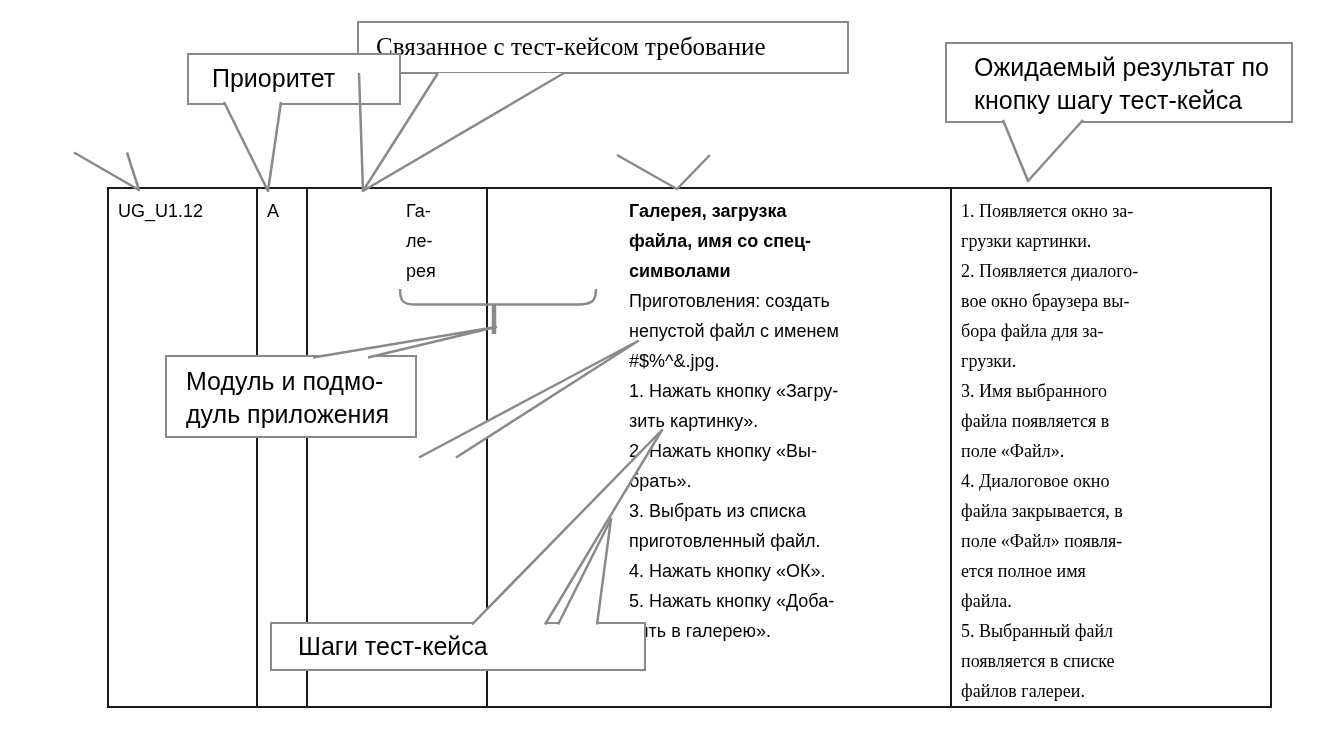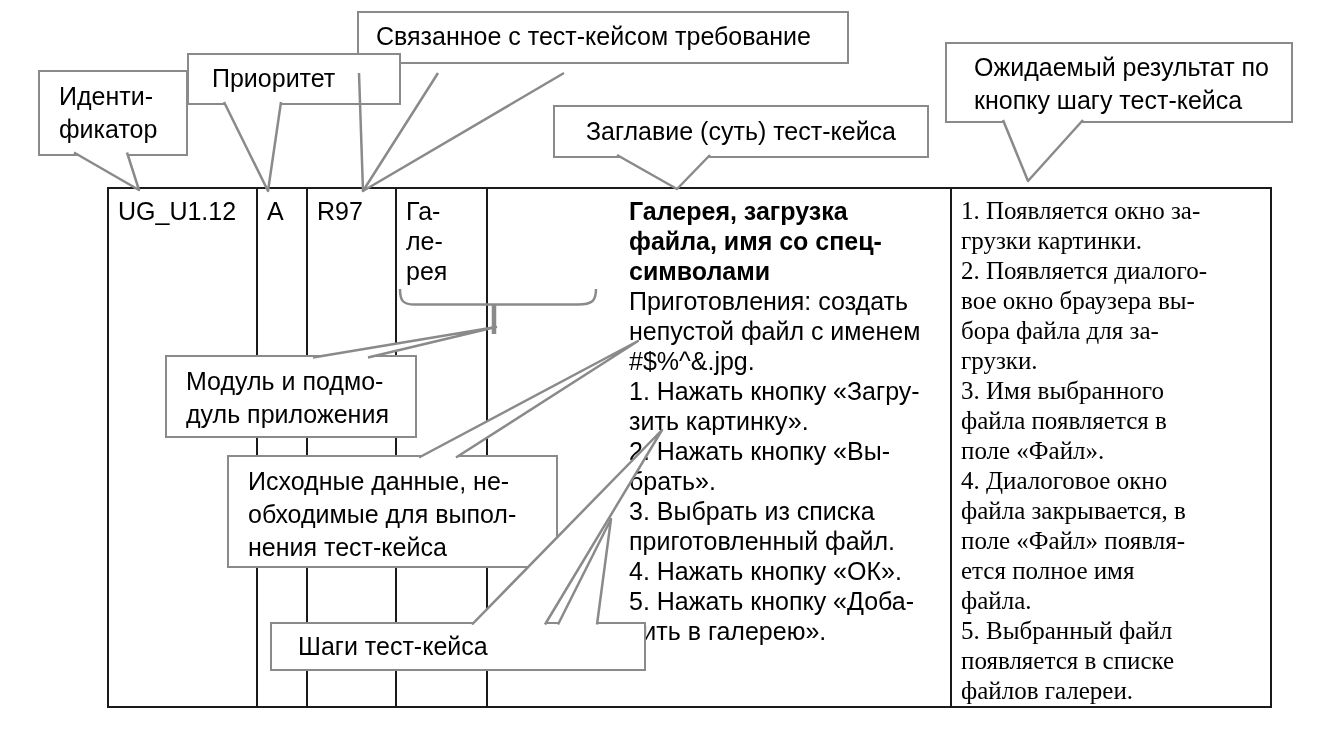--- a/index.html
+++ b/index.html
@@ -13,59 +13,58 @@
   }
   
   .tc-table{
     position:absolute;left:107px;top:187px;width:1165px;height:521px;
     border:2px solid #1a1a1a;box-sizing:border-box;z-index:1;background:#fff;
   }
   .cell{
     position:absolute;top:0;bottom:0;box-sizing:border-box;
     border-right:2px solid #1a1a1a;
     padding:7px 6px 0 9px;
-    font-size:25px;line-height:30px;white-space:pre-line;
+    font-size:18px;line-height:30px;white-space:pre-line;
   }
   .cell.last{border-right:none;}
   .c1{left:0;width:149px;}
   .c2{left:149px;width:50px;}
   .c3{left:199px;width:89px;}
   .c4{left:288px;width:91px;}
   .c5{left:379px;width:129px;}
   .c6{left:508px;width:335px;padding-left:12px;}
   .c7{left:843px;width:318px;font-family:Liberation Serif, serif;}
   .bold-title{font-weight:bold;white-space:pre-line;}
   
   .callout{
     position:absolute;background:#fff;border:2.5px solid #8a8a8a;
     box-sizing:border-box;z-index:3;
     font-size:25px;line-height:33px;white-space:pre-line;
   }
   .co-identifier{left:38px;top:70px;width:150px;height:86px;padding:8px 0 0 19px;}
   .co-priority{left:187px;top:53px;width:214px;height:52px;padding:7px 6px 0 23px;}
-  .co-requirement{left:357px;top:11px;width:492px;height:53px;padding:7px 0 0 17px;}
+  .co-requirement{left:357px;top:21px;width:492px;height:53px;padding:7px 0 0 17px;font-family:Liberation Serif, serif;}
   .co-title{left:553px;top:105px;width:376px;height:53px;padding:8px 0 0 0;text-align:center;}
   .co-expected{left:945px;top:42px;width:348px;height:81px;padding:7px 0 0 27px;}
   .co-module{left:165px;top:355px;width:252px;height:83px;padding:8px 8px 0 19px;}
   .co-input{left:227px;top:455px;width:331px;height:113px;padding:8px 0 0 19px;}
   .co-steps{left:270px;top:622px;width:376px;height:49px;padding:6px 0 0 26px;}
   
   .overlay{position:absolute;left:0;top:0;width:1327px;height:731px;pointer-events:none;}
   .under{z-index:2;}
   .over{z-index:4;}
 </style>
 </head>
 <body>
 
 <div class="canvas">
 
   <div class="tc-table">
     <div class="cell c1">UG_U1.12</div>
     <div class="cell c2">A</div>
-    <div class="cell c3">R97</div>
     <div class="cell c4">Га-
 ле-
 рея</div>
     <div class="cell c6"><span class="bold-title">Галерея, загрузка
 файла, имя со спец-
 символами</span>
 <span>Приготовления: создать
 непустой файл с именем
 #$%^&amp;.jpg.
 1. Нажать кнопку «Загру-
@@ -94,32 +93,26 @@
 5. Выбранный файл
 появляется в списке
 файлов галереи.</div>
   </div>
 
   <svg class="overlay under" viewBox="0 0 1327 731">
     <path d="M 400,289 C 400,301 403,304.5 415,304.5 L 578,304.5 C 592,304.5 596,301 596,289" fill="none" stroke="#8a8a8a" stroke-width="2.5"></path>
     <path d="M 494,304.5 L 494,334" fill="none" stroke="#8a8a8a" stroke-width="4.5"></path>
   </svg>
 
-  <div class="callout co-identifier">Иденти-
-фикатор</div>
   <div class="callout co-requirement">Связанное с тест-кейсом требование</div>
   <div class="callout co-priority">Приоритет</div>
-  <div class="callout co-title">Заглавие (суть) тест-кейса</div>
   <div class="callout co-expected">Ожидаемый результат по
 кнопку шагу тест-кейса</div>
   <div class="callout co-module">Модуль и подмо-
 дуль приложения</div>
-  <div class="callout co-input">Исходные данные, не-
-обходимые для выпол-
-нения тест-кейса</div>
   <div class="callout co-steps">Шаги тест-кейса</div>
 
   <svg class="overlay over" viewBox="0 0 1327 731">
     <g fill="#ffffff" stroke="#8a8a8a" stroke-width="2.5" stroke-linejoin="round">
       <path d="M 74,152.5 L 139,190 L 127,152.5"></path>
       <path d="M 224,102 L 268,191 L 281,102"></path>
       <path d="M 359,73 L 363,191" fill="none"></path>
       <path d="M 438,73 L 363,191 L 564,73"></path>
       <path d="M 617,155 L 677,189 L 710,155"></path>
       <path d="M 1003,120 L 1028,181 L 1083,120"></path>

